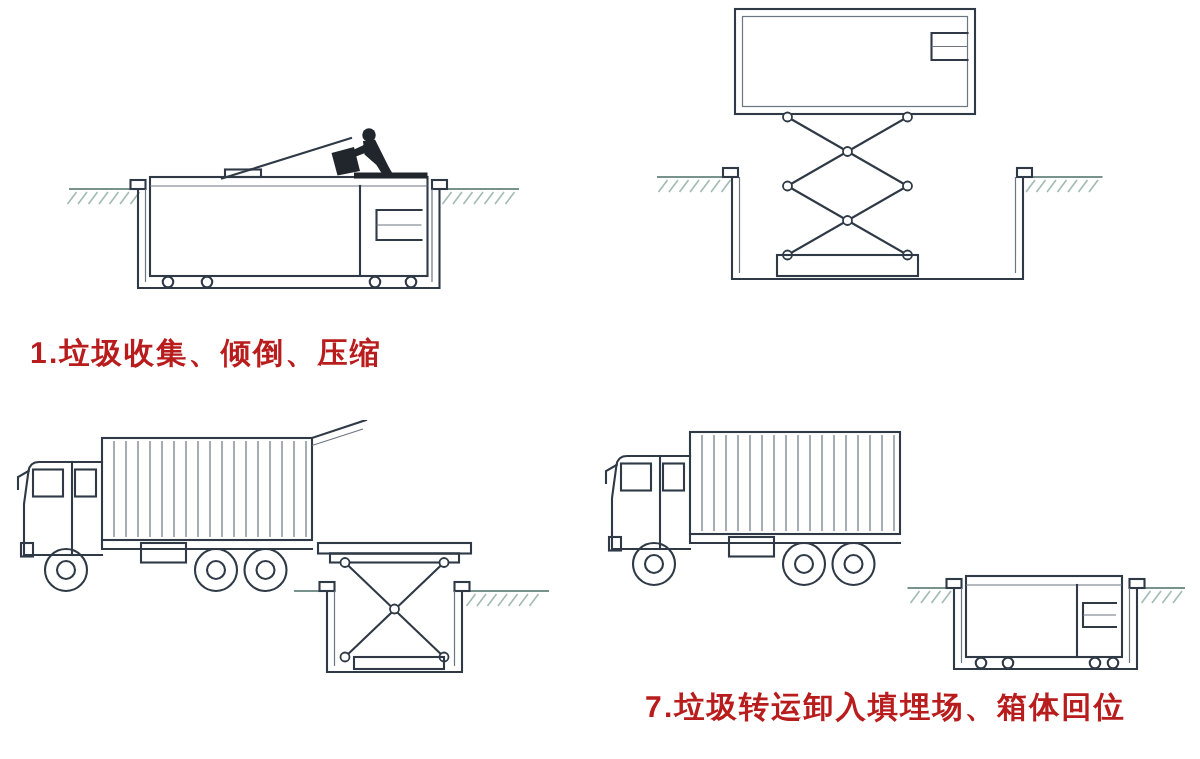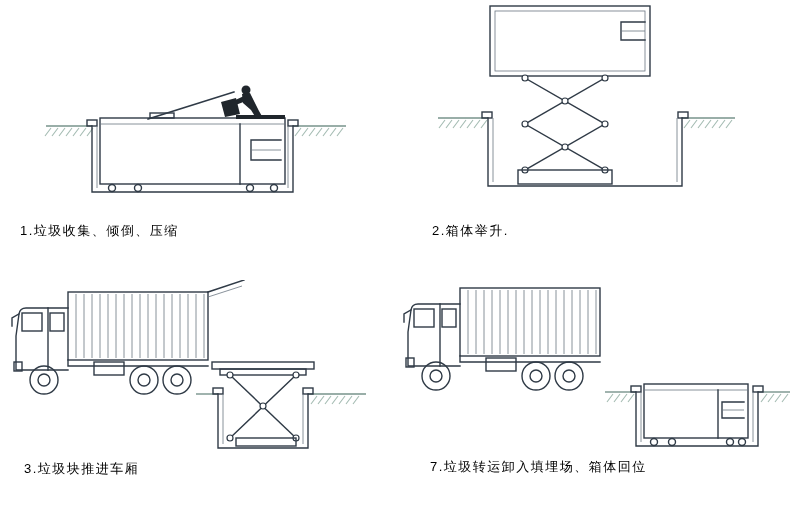--- a/index.html
+++ b/index.html
@@ -9,21 +9,21 @@
   .panel{position:absolute}
   .panel svg{display:block}
   
   .ln{stroke:#2f3a46;fill:none;stroke-width:1.4;stroke-linecap:square}
   .thin{stroke:#6b7682;fill:none;stroke-width:0.8}
   .grd{stroke:#77938b;fill:none;stroke-width:1.4}
   .hat{stroke:#a5bcb3;stroke-width:1.1;fill:none}
   .drk{fill:#20262c;stroke:none}
   .thick{stroke:#20262c;stroke-width:4;fill:none}
   .jnt{stroke:#2f3a46;fill:#ffffff;stroke-width:1.2}
-  .caption{position:absolute;font-weight:400;font-size:13px;color:#000000;letter-spacing:1.5px;white-space:nowrap}
+  .caption{position:absolute;font-weight:700;font-size:20px;color:#b91c1c;letter-spacing:1.5px;white-space:nowrap}
 </style>
 </head>
 <body>
 
 <div class="stage">
 
   <svg width="0" height="0" style="position:absolute" aria-hidden="true">
     <defs>
       <g id="hatch7">
         <path class="hat" d="M7,1 L1,9 M14,1 L8,9 M21,1 L15,9 M28,1 L22,9 M35,1 L29,9 M42,1 L36,9 M49,1 L43,9"></path>
@@ -127,21 +127,20 @@
         <circle class="jnt" cx="145" cy="147" r="3"></circle>
         <circle class="jnt" cx="105" cy="124" r="3"></circle>
         <circle class="jnt" cx="185" cy="124" r="3"></circle>
         <circle class="jnt" cx="105" cy="78" r="3"></circle>
         <circle class="jnt" cx="185" cy="78" r="3"></circle>
         <circle class="jnt" cx="105" cy="170" r="3"></circle>
         <circle class="jnt" cx="185" cy="170" r="3"></circle>
         <rect class="ln" x="98" y="170" width="94" height="14"></rect>
       </g>
     </svg>
-    <div class="caption" style="left:12px;top:222px">2.箱体举升.</div>
   </section>
 
   <section class="panel" style="left:0;top:280px;width:400px;height:226px">
     <svg viewBox="0 0 400 176" width="400" height="176">
       <use href="#truck" x="10" y="12"></use>
       <g>
         <line class="ln" x1="208" y1="12" x2="244" y2="0"></line>
         <line class="thin" x1="208" y1="17" x2="242" y2="6"></line>
       </g>
       <g>
@@ -163,21 +162,20 @@
         <line class="ln" x1="230" y1="95" x2="296" y2="158"></line>
         <line class="ln" x1="296" y1="95" x2="230" y2="158"></line>
         <circle class="jnt" cx="263" cy="126" r="3"></circle>
         <circle class="jnt" cx="230" cy="95" r="3"></circle>
         <circle class="jnt" cx="296" cy="95" r="3"></circle>
         <circle class="jnt" cx="230" cy="158" r="3"></circle>
         <circle class="jnt" cx="296" cy="158" r="3"></circle>
         <rect class="ln" x="236" y="158" width="60" height="8"></rect>
       </g>
     </svg>
-    <div class="caption" style="left:24px;top:180px">3.垃圾块推进车厢</div>
   </section>
 
   <section class="panel" style="left:400px;top:280px;width:400px;height:226px">
     <svg viewBox="0 0 400 176" width="400" height="176">
       <use href="#truck" x="2" y="8"></use>
       <g>
         <line class="grd" x1="205" y1="112" x2="236" y2="112"></line>
         <use href="#hatch4" x="206" y="113"></use>
         <line class="grd" x1="358" y1="112" x2="390" y2="112"></line>
         <use href="#hatch4" x="360" y="113"></use>

